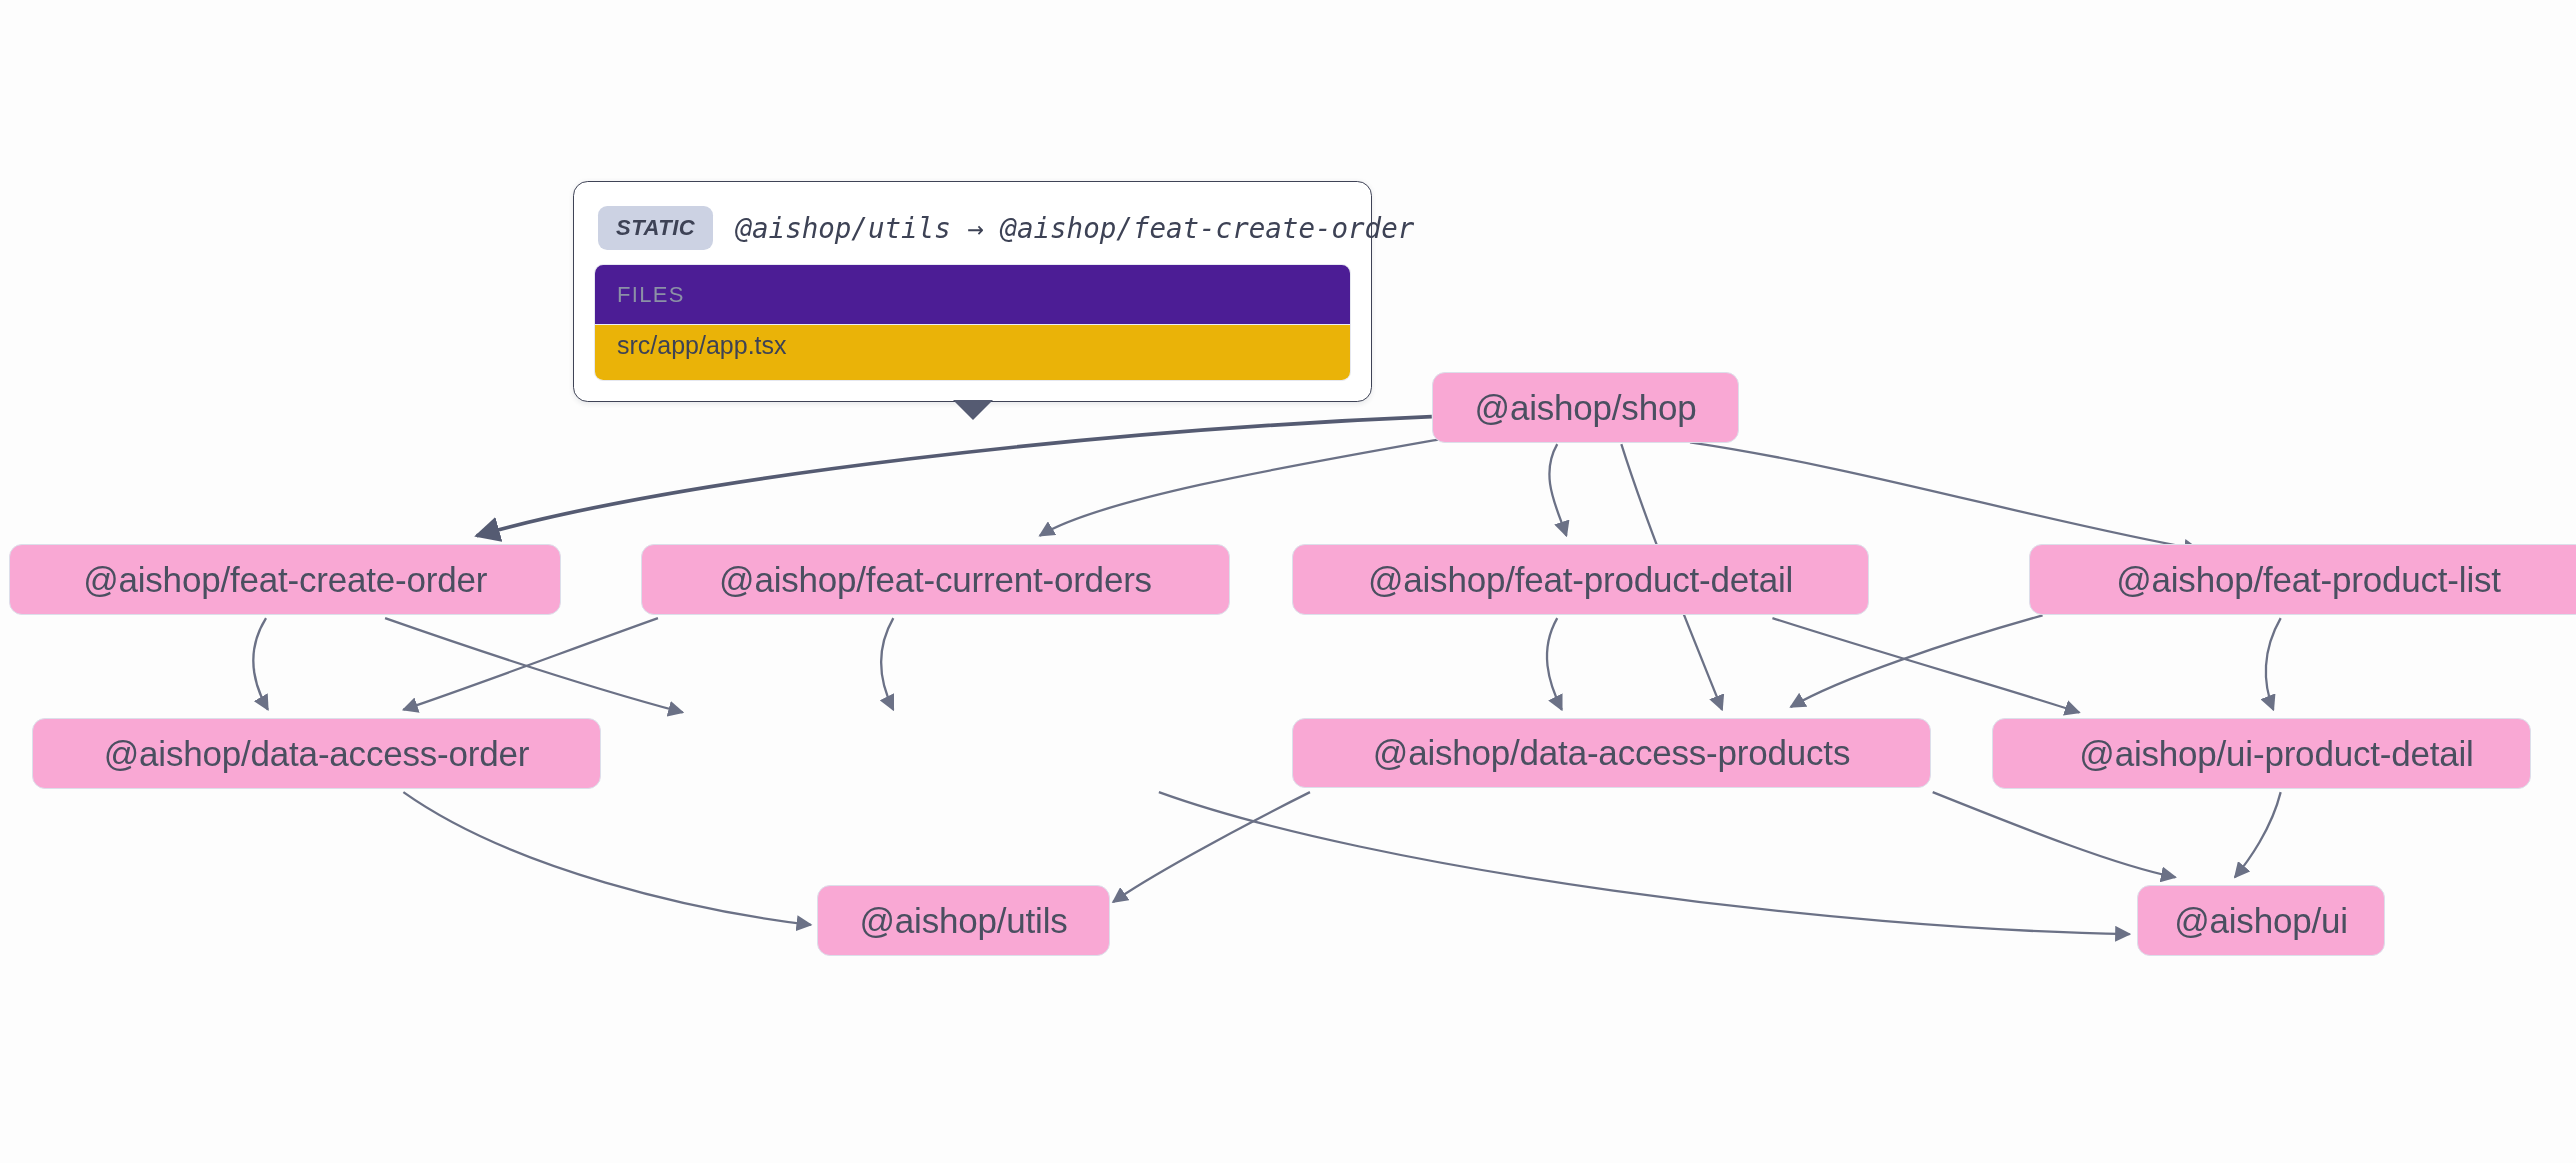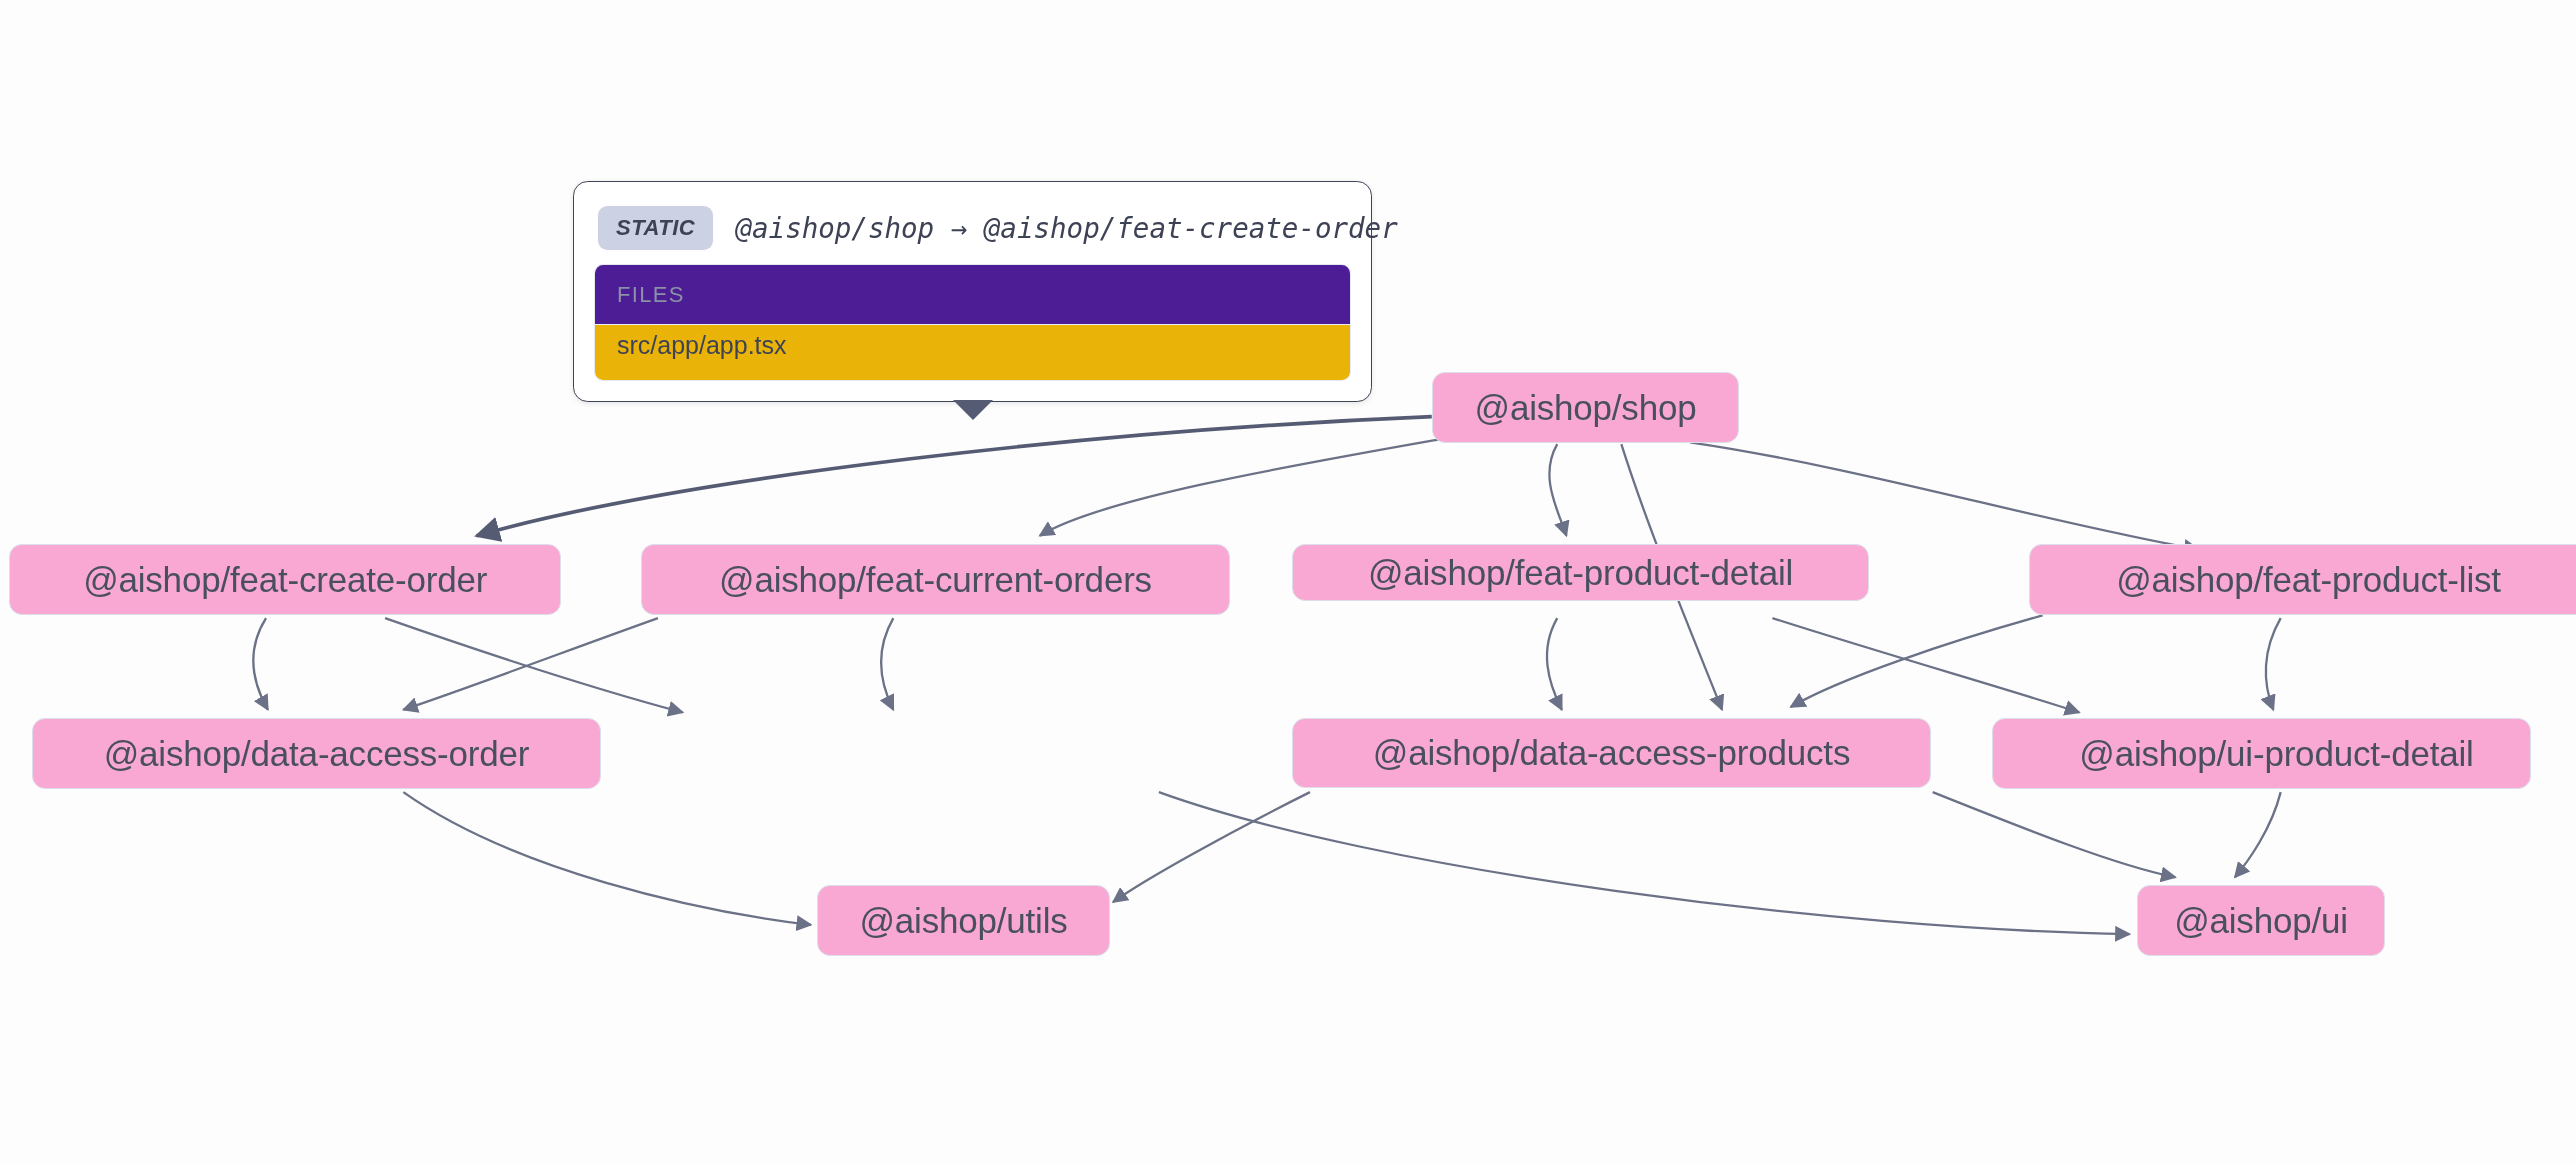--- a/index.html
+++ b/index.html
@@ -158,39 +158,39 @@
 
     <path d="M 2490 865 C 2480 905 2455 940 2440 958" fill="none" stroke="#6b7186" stroke-width="2.5" marker-end="url(#ah)"></path>
   </svg>
 
   <div class="node" style="left:1432px;top:372px;width:307px;height:71px;">@aishop/shop</div>
 
   <div class="node" style="left:9.2px;top:544px;width:552px;height:71px;">@aishop/feat-create-order</div>
 
   <div class="node" style="left:641px;top:544px;width:589px;height:71px;">@aishop/feat-current-orders</div>
 
-  <div class="node" style="left:1292px;top:544px;width:577px;height:57px;">@aishop/feat-product-detail</div>
+  <div class="node" style="left:1292px;top:544px;width:577px;height:71px;">@aishop/feat-product-detail</div>
 
   <div class="node" style="left:2029px;top:544px;width:559px;height:71px;">@aishop/feat-product-list</div>
 
   <div class="node" style="left:32px;top:718px;width:569px;height:71px;">@aishop/data-access-order</div>
 
 
   <div class="node" style="left:1292px;top:718px;width:639px;height:70px;">@aishop/data-access-products</div>
 
   <div class="node" style="left:1992px;top:718px;width:539px;height:71px;padding-left:30px;">@aishop/ui-product-detail</div>
 
   <div class="node" style="left:817px;top:885px;width:293px;height:71px;">@aishop/utils</div>
 
   <div class="node" style="left:2137px;top:885px;width:248px;height:71px;">@aishop/ui</div>
 
   <div id="tooltip-card">
     <div id="tooltip-header">
       <span id="static-badge">STATIC</span>
-      <span id="tooltip-title">@aishop/shop → @aishop/feat-create-order</span>
+      <span id="tooltip-title">@aishop/utils → @aishop/feat-create-order</span>
     </div>
     <div id="files-panel">
       <div id="files-label">FILES</div>
       <div class="file-row">src/app/app.tsx</div>
     </div>
     <div id="tooltip-pointer"></div>
   </div>
 
 </div>
 

